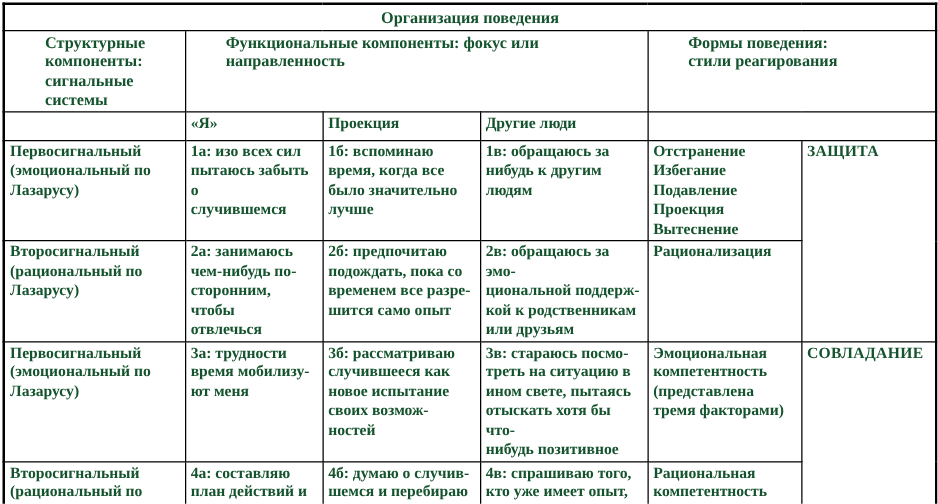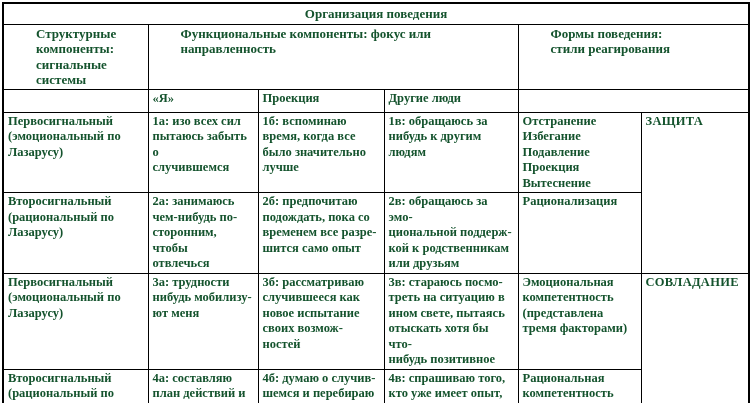--- a/index.html
+++ b/index.html
@@ -130,21 +130,21 @@
 кой к родственникам
 или друзьям</td>
       <td>Рационализация</td>
     </tr>
 
     <tr style="height:78px">
       <td>Первосигнальный
 (эмоциональный по
 Лазарусу)</td>
       <td>3а: трудности
-нибудь мобилизу-
+время мобилизу-
 ют меня</td>
       <td>3б: рассматриваю
 случившееся как
 новое испытание
 своих возмож-
 ностей</td>
       <td>3в: стараюсь посмо-
 треть на ситуацию в
 ином свете, пытаясь
 отыскать хотя бы что-

